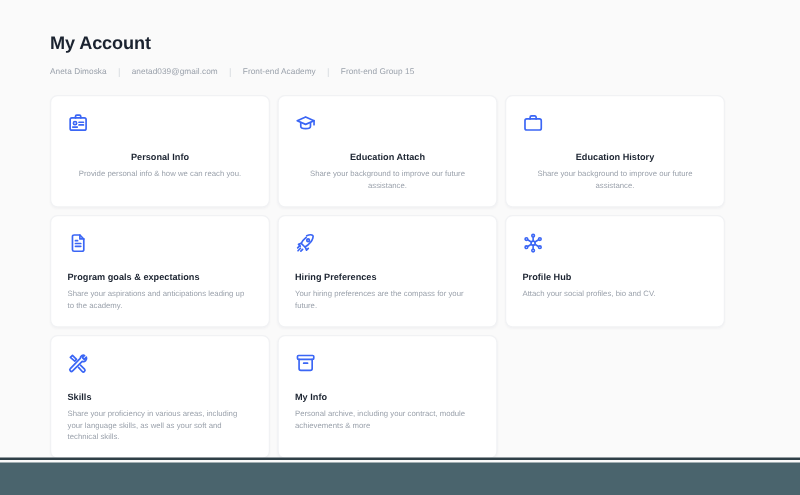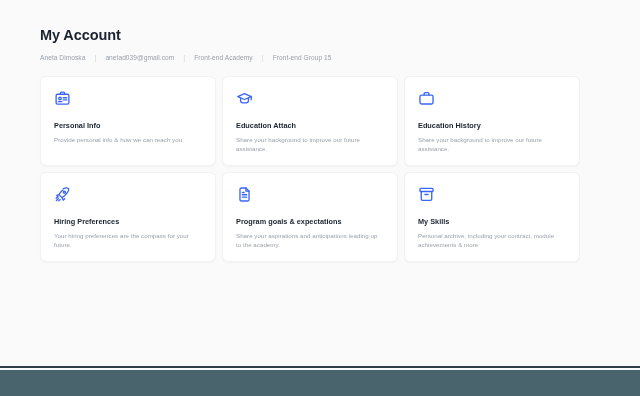--- a/index.html
+++ b/index.html
@@ -62,21 +62,21 @@
 
   .card {
     width: 176px;
     background: #ffffff;
     border-radius: 6px;
     border: 1px solid #f1f2f4;
     padding: 13px 13px 12px 13px;
     box-shadow: 0 1px 2px rgba(20, 30, 50, 0.035);
     cursor: pointer;
   }
-  .card.row1 { min-height: 66px; }
+  .card.row1 { min-height: 66px; text-align: center; }
   .card.row2 { min-height: 74px; }
   .card.row3 { min-height: 80px; }
 
   .card-icon {
     width: 17px;
     height: 17px;
     color: #3b66f5;
     display: block;
   }
   .card-icon svg { display: block; width: 17px; height: 17px; }
@@ -167,53 +167,80 @@
             <path d="M8.6 7.2V5.4A1.6 1.6 0 0 1 10.2 3.8h3.6a1.6 1.6 0 0 1 1.6 1.6v1.8"></path>
           </svg>
         </span>
         <div class="card-title">Education History</div>
         <div class="card-desc">Share your background to improve our future assistance.</div>
       </div>
 
       <div class="card row2">
         <span class="card-icon">
           <svg viewBox="0 0 24 24" fill="none" stroke="currentColor" stroke-width="1.9" stroke-linecap="round" stroke-linejoin="round">
+            <path d="M14 2.8H7.4a1.8 1.8 0 0 0-1.8 1.8v14.8a1.8 1.8 0 0 0 1.8 1.8h9.2a1.8 1.8 0 0 0 1.8-1.8V7.3z"></path>
+            <path d="M14 2.8v4.5h4.4"></path>
+            <path d="M9 12.4h6M9 15.6h6M9 9.2h2.4"></path>
+          </svg>
+        </span>
+        <div class="card-title">Program goals &amp; expectations</div>
+        <div class="card-desc">Share your aspirations and anticipations leading up to the academy.</div>
+      </div>
+
+      <div class="card row2">
+        <span class="card-icon">
+          <svg viewBox="0 0 24 24" fill="none" stroke="currentColor" stroke-width="1.9" stroke-linecap="round" stroke-linejoin="round">
             <path d="M13.2 3.6c3.2-1.3 6.1-1 7 .0.9 1-.6 4.9-2.4 7.2-2 2.6-5 4.8-6.6 5.6l-4.2-4.2c.9-1.6 3.1-4.6 5.6-6.6"></path>
             <path d="M7 12.2 4 13.4l2 2M11.8 17l1.2 3 2-2"></path>
             <circle cx="14.8" cy="8.8" r="1.5"></circle>
             <path d="M6.2 17.8 3.4 20.6M5 15.4 3 17.4M8.6 19 6.6 21"></path>
           </svg>
         </span>
         <div class="card-title">Hiring Preferences</div>
         <div class="card-desc">Your hiring preferences are the compass for your future.</div>
       </div>
 
       <div class="card row2">
         <span class="card-icon">
-          <svg viewBox="0 0 24 24" fill="none" stroke="currentColor" stroke-width="1.9" stroke-linecap="round" stroke-linejoin="round">
-            <path d="M14 2.8H7.4a1.8 1.8 0 0 0-1.8 1.8v14.8a1.8 1.8 0 0 0 1.8 1.8h9.2a1.8 1.8 0 0 0 1.8-1.8V7.3z"></path>
-            <path d="M14 2.8v4.5h4.4"></path>
-            <path d="M9 12.4h6M9 15.6h6M9 9.2h2.4"></path>
-          </svg>
-        </span>
-        <div class="card-title">Program goals &amp; expectations</div>
-        <div class="card-desc">Share your aspirations and anticipations leading up to the academy.</div>
-      </div>
-
-
+          <svg viewBox="0 0 24 24" fill="none" stroke="currentColor" stroke-width="1.8" stroke-linecap="round" stroke-linejoin="round">
+            <circle cx="12" cy="12" r="2.3"></circle>
+            <circle cx="12" cy="3.6" r="1.5"></circle>
+            <circle cx="12" cy="20.4" r="1.5"></circle>
+            <circle cx="4.4" cy="7.4" r="1.5"></circle>
+            <circle cx="19.6" cy="7.4" r="1.5"></circle>
+            <circle cx="4.4" cy="16.6" r="1.5"></circle>
+            <circle cx="19.6" cy="16.6" r="1.5"></circle>
+            <path d="M12 5.1v4.6M12 14.3v4.6M5.8 8.2l4.2 2.5M14 13.3l4 2.5M18.2 8.2 14 10.7M10 13.3 5.8 15.8"></path>
+          </svg>
+        </span>
+        <div class="card-title">Profile Hub</div>
+        <div class="card-desc">Attach your social profiles, bio and CV.</div>
+      </div>
+
+      <div class="card row3">
+        <span class="card-icon">
+          <svg viewBox="0 0 24 24" fill="none" stroke="currentColor" stroke-width="1.9" stroke-linecap="round" stroke-linejoin="round">
+            <path d="M14.4 6.6a3.6 3.6 0 0 1 4.9-3.3l-2.5 2.5 2 2 2.5-2.5a3.6 3.6 0 0 1-4.7 4.7L5.8 20.8a1.8 1.8 0 0 1-2.6-2.6z"></path>
+            <path d="M3.2 5.6 5.6 3.2l4.6 4.6-2 2z"></path>
+            <path d="M14.6 14.2l4.6 4.6a1.8 1.8 0 0 1-2.6 2.6l-4.2-4.6"></path>
+          </svg>
+        </span>
+        <div class="card-title">Skills</div>
+        <div class="card-desc">Share your proficiency in various areas, including your language skills, as well as your soft and technical skills.</div>
+      </div>
 
       <div class="card row3">
         <span class="card-icon">
           <svg viewBox="0 0 24 24" fill="none" stroke="currentColor" stroke-width="1.9" stroke-linecap="round" stroke-linejoin="round">
             <rect x="2.8" y="3.4" width="18.4" height="4.4" rx="1.2"></rect>
             <path d="M4.6 7.8v10.4a2 2 0 0 0 2 2h10.8a2 2 0 0 0 2-2V7.8"></path>
             <path d="M9.8 12h4.4"></path>
           </svg>
         </span>
-        <div class="card-title">My Skills</div>
+        <div class="card-title">My Info</div>
         <div class="card-desc">Personal archive, including your contract, module achievements &amp; more</div>
       </div>
 
 
     </div>
   </div>
 </div>
 
 <div class="footer-divider"></div>
 <div class="footer-bar"></div>

